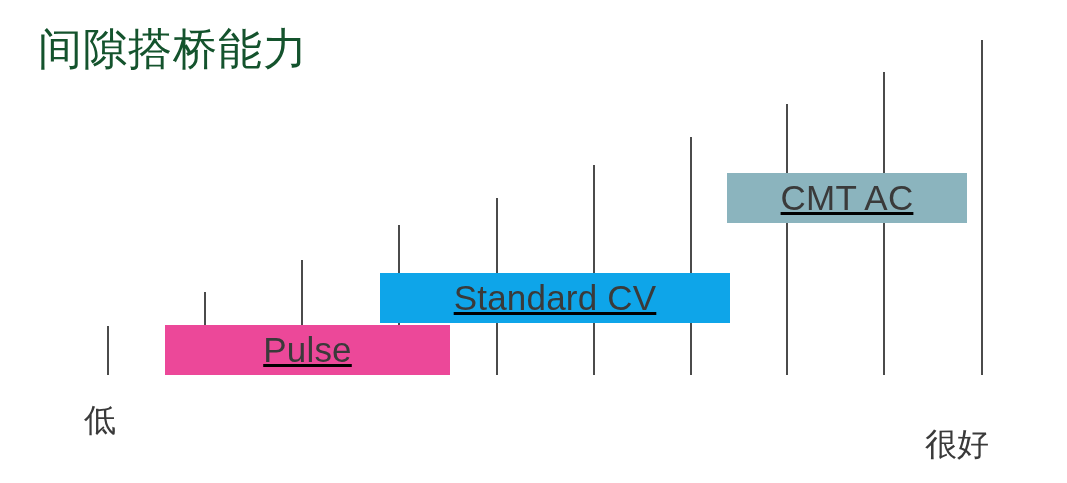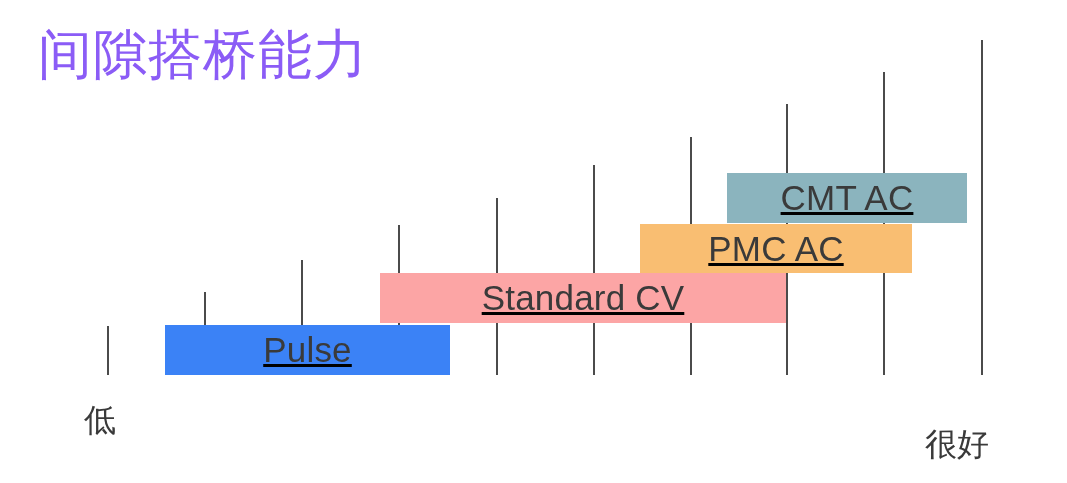--- a/index.html
+++ b/index.html
@@ -14,23 +14,23 @@
     position: relative;
     width: 1067px;
     height: 483px;
     background: #ffffff;
     overflow: hidden;
   }
   #chart-title {
     position: absolute;
     left: 38px;
     top: 24px;
-    font-size: 54px;
+    font-size: 44px;
     line-height: 1.15;
-    color: #8b5cf6;
+    color: #14532d;
     font-family: "DejaVu Sans", "Liberation Sans", sans-serif;
     font-weight: 400;
     letter-spacing: 1px;
     white-space: nowrap;
   }
   .tick {
     position: absolute;
     width: 2px;
     background: #4b4b4b;
   }
@@ -72,31 +72,28 @@
   <div class="tick" style="left:204px; top:292px; height:83px;"></div>
   <div class="tick" style="left:301px; top:260px; height:115px;"></div>
   <div class="tick" style="left:398px; top:225px; height:150px;"></div>
   <div class="tick" style="left:496px; top:198px; height:177px;"></div>
   <div class="tick" style="left:593px; top:165px; height:210px;"></div>
   <div class="tick" style="left:690px; top:137px; height:238px;"></div>
   <div class="tick" style="left:786px; top:104px; height:271px;"></div>
   <div class="tick" style="left:883px; top:72px;  height:303px;"></div>
   <div class="tick" style="left:981px; top:40px;  height:335px;"></div>
 
-  <div class="bar" style="left:165px; top:325px; width:285px; height:50px; background:#3b82f6;">
+  <div class="bar" style="left:165px; top:325px; width:285px; height:50px; background:#ec4899;">
     <span class="bar-label">Pulse</span>
   </div>
 
-  <div class="bar" style="left:380px; top:273px; width:406px; height:50px; background:#fca5a5;">
+  <div class="bar" style="left:380px; top:273px; width:350px; height:50px; background:#0ea5e9;">
     <span class="bar-label">Standard CV</span>
   </div>
 
-  <div class="bar" style="left:640px; top:224px; width:272px; height:49px; background:#F9BE72;">
-    <span class="bar-label">PMC AC</span>
-  </div>
 
   <div class="bar" style="left:727px; top:173px; width:240px; height:50px; background:#8BB4BE;">
     <span class="bar-label">CMT AC</span>
   </div>
 
   <div class="axis-label" id="axis-label-low">低</div>
 
   <div class="axis-label" id="axis-label-high">很好</div>
 
 </div>

